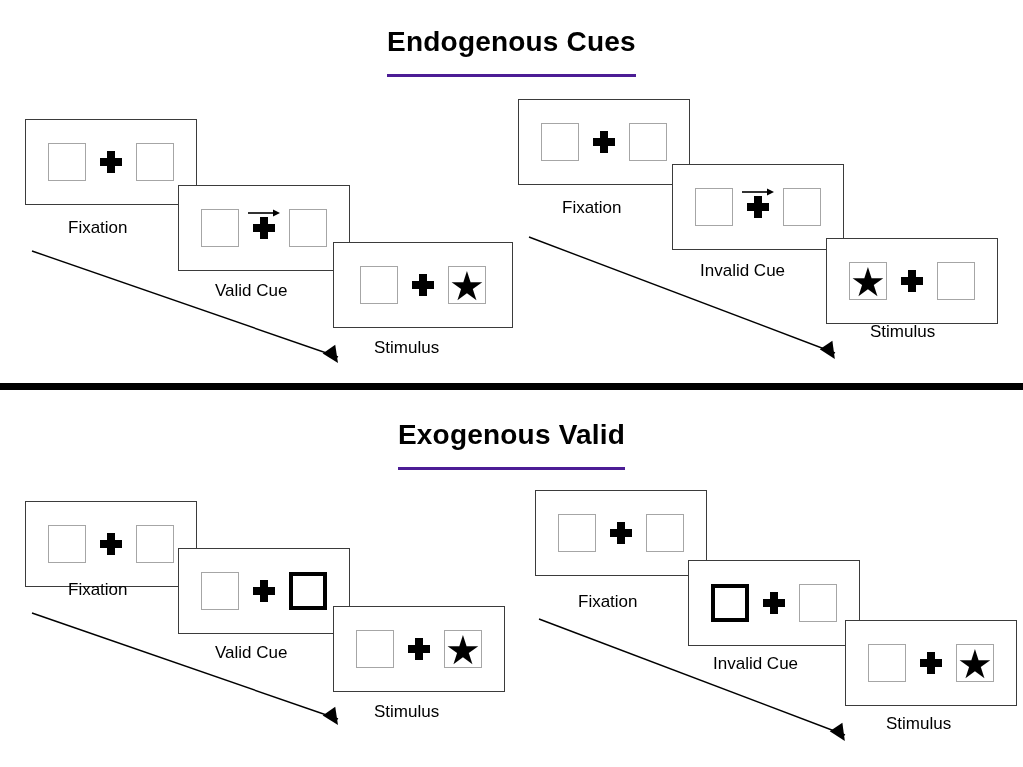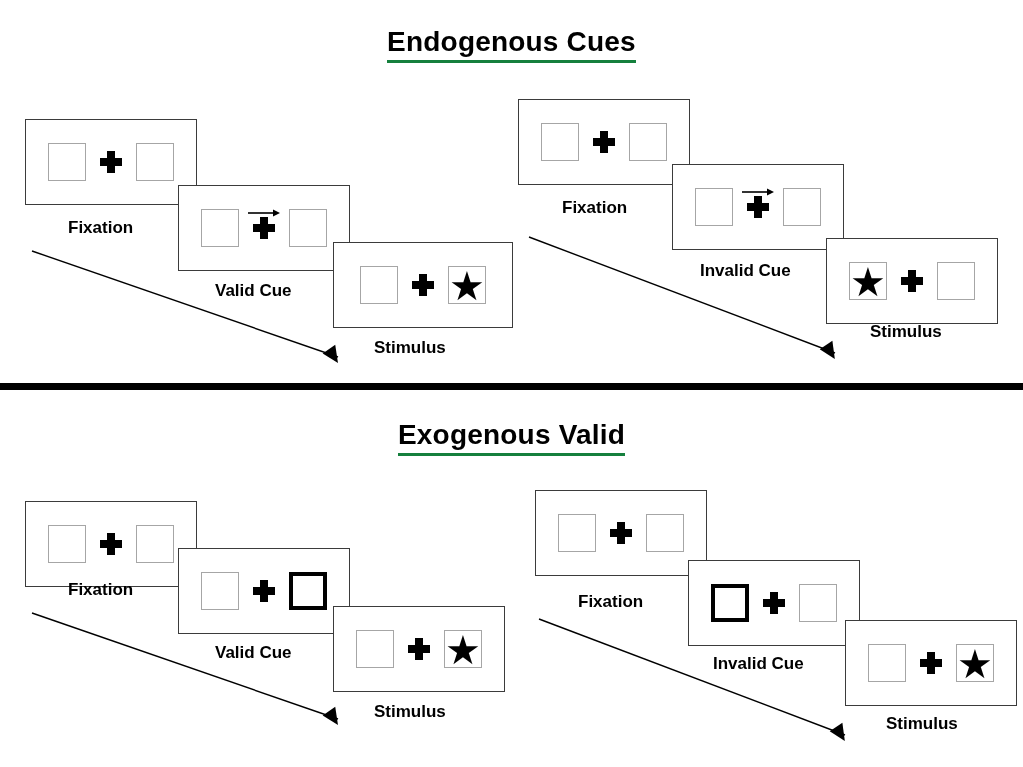--- a/index.html
+++ b/index.html
@@ -20,22 +20,22 @@
   .section-title {
     position: absolute;
     width: 100%;
     text-align: center;
     font-size: 28px;
     font-weight: bold;
     letter-spacing: 0.2px;
     color: #000;
   }
   .section-title span {
-    border-bottom: 3px solid #15803d;
-    padding-bottom: 3px;
+    border-bottom: 3px solid #4c1d95;
+    padding-bottom: 17px;
   }
 
   
   .divider {
     position: absolute;
     left: 0;
     width: 1023px;
     height: 7px;
     background: #000;
   }
@@ -123,21 +123,21 @@
     left: 50%;
     transform: translateX(-50%);
     width: 34px;
     height: 12px;
   }
 
   
   .caption {
     position: absolute;
     font-size: 17px;
-    font-weight: bold;
+    font-weight: normal;
     color: #000;
     white-space: nowrap;
   }
 
   
   .time-arrow {
     position: absolute;
     pointer-events: none;
   }
 </style>

